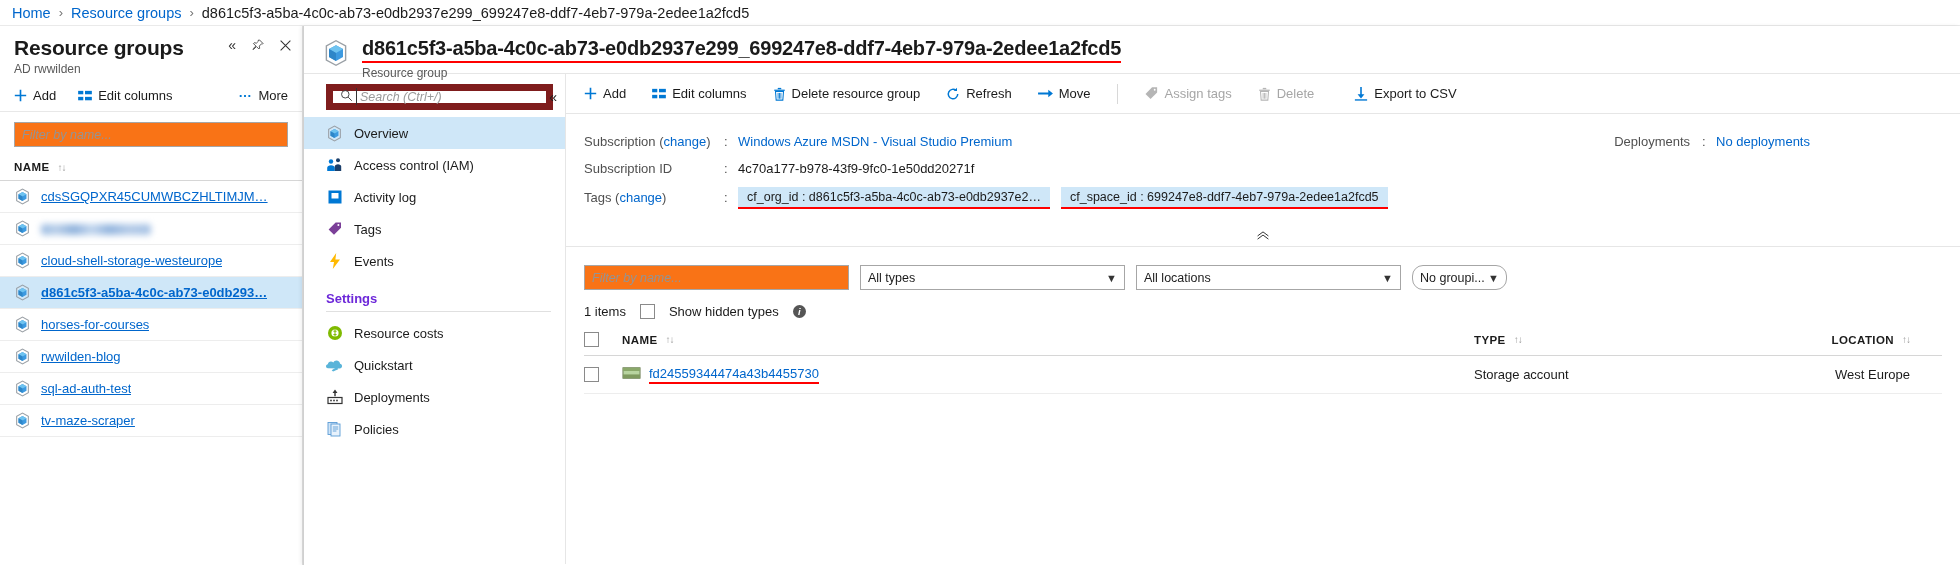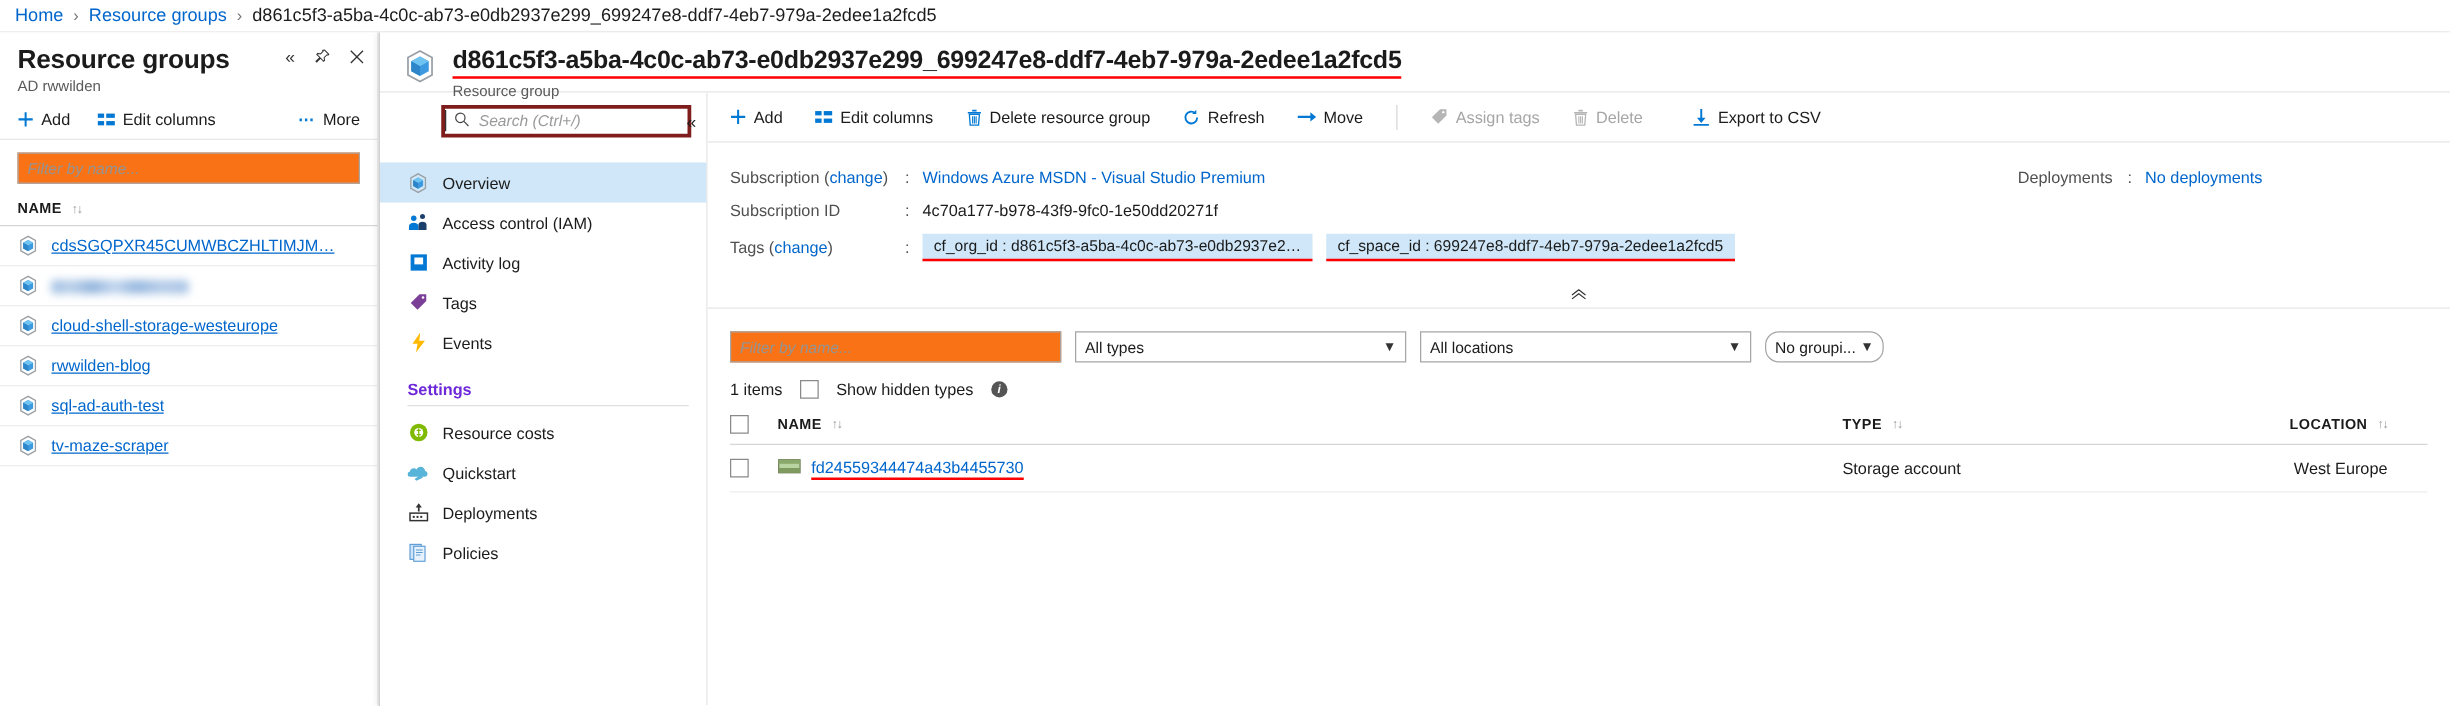--- a/index.html
+++ b/index.html
@@ -127,31 +127,30 @@
   .res-body { display: flex; height: 490px; }
   .res-nav {
     width: 262px; flex: 0 0 262px;
     border-right: 1px solid #e6e6e6;
     position: relative;
     padding-top: 10px;
   }
   .nav-search-wrap { padding: 0 12px 0 22px; position: relative; }
   .nav-search {
     display: flex; align-items: center; gap: 7px;
-    height: 26px; border: 3px solid #7f1d1d; background: #fff;
+    height: 26px; border: 7px solid #7f1d1d; background: #fff;
     padding: 0 7px;
-    margin-left: 27px;
   }
   .nav-search .ph { font-size: 12.5px; color: #9a9a9a; font-style: italic; }
   .caret-txt { position: absolute; left: 52px; top: 4px; width:1px; height:17px; background:#333; }
   .collapse-nav {
     position: absolute; right: 8px; top: 5px;
     color: #1b1b1b; font-size: 14px; cursor: pointer;
   }
-  .nav-list { margin-top: 20px; }
+  .nav-list { margin-top: 7px; }
   .nav-item {
     display: flex; align-items: center; gap: 11px;
     height: 32px; padding: 0 12px 0 22px;
     cursor: pointer; font-size: 13px; color: #1b1b1b;
   }
   .nav-item.active { background: #cfe7f8; }
   .nav-ico { width: 17px; height: 17px; flex:0 0 17px; display:flex; align-items:center; justify-content:center; }
   .nav-sec {
     font-size: 13px; font-weight: 700; color: #6d28d9;
     padding: 14px 12px 5px 22px;
@@ -336,20 +335,42 @@
         <div class="rg-row">
           <span>
             <svg class="cube" viewBox="0 0 32 32">
               <path d="M5 8v16l11 6 11-6V8L16 2z" fill="none" stroke="#9aa0a6" stroke-width="2"></path>
               <path d="M16 7.5l7.5 4.2v8.6L16 24.5l-7.5-4.2v-8.6z" fill="#3d9ae0"></path>
               <path d="M16 7.5l7.5 4.2L16 15.9l-7.5-4.2z" fill="#6fc3f0"></path>
               <path d="M16 15.9v8.6l-7.5-4.2v-8.6z" fill="#2e86c8"></path>
             </svg>
           </span>
           <span class="nm">cloud-shell-storage-westeurope</span>
+        </div>
+        <div class="rg-row sel">
+          <span>
+            <svg class="cube" viewBox="0 0 32 32">
+              <path d="M5 8v16l11 6 11-6V8L16 2z" fill="none" stroke="#9aa0a6" stroke-width="2"></path>
+              <path d="M16 7.5l7.5 4.2v8.6L16 24.5l-7.5-4.2v-8.6z" fill="#3d9ae0"></path>
+              <path d="M16 7.5l7.5 4.2L16 15.9l-7.5-4.2z" fill="#6fc3f0"></path>
+              <path d="M16 15.9v8.6l-7.5-4.2v-8.6z" fill="#2e86c8"></path>
+            </svg>
+          </span>
+          <span class="nm">d861c5f3-a5ba-4c0c-ab73-e0db293…</span>
+        </div>
+        <div class="rg-row">
+          <span>
+            <svg class="cube" viewBox="0 0 32 32">
+              <path d="M5 8v16l11 6 11-6V8L16 2z" fill="none" stroke="#9aa0a6" stroke-width="2"></path>
+              <path d="M16 7.5l7.5 4.2v8.6L16 24.5l-7.5-4.2v-8.6z" fill="#3d9ae0"></path>
+              <path d="M16 7.5l7.5 4.2L16 15.9l-7.5-4.2z" fill="#6fc3f0"></path>
+              <path d="M16 15.9v8.6l-7.5-4.2v-8.6z" fill="#2e86c8"></path>
+            </svg>
+          </span>
+          <span class="nm">horses-for-courses</span>
         </div>
         <div class="rg-row">
           <span>
             <svg class="cube" viewBox="0 0 32 32">
               <path d="M5 8v16l11 6 11-6V8L16 2z" fill="none" stroke="#9aa0a6" stroke-width="2"></path>
               <path d="M16 7.5l7.5 4.2v8.6L16 24.5l-7.5-4.2v-8.6z" fill="#3d9ae0"></path>
               <path d="M16 7.5l7.5 4.2L16 15.9l-7.5-4.2z" fill="#6fc3f0"></path>
               <path d="M16 15.9v8.6l-7.5-4.2v-8.6z" fill="#2e86c8"></path>
             </svg>
           </span>

